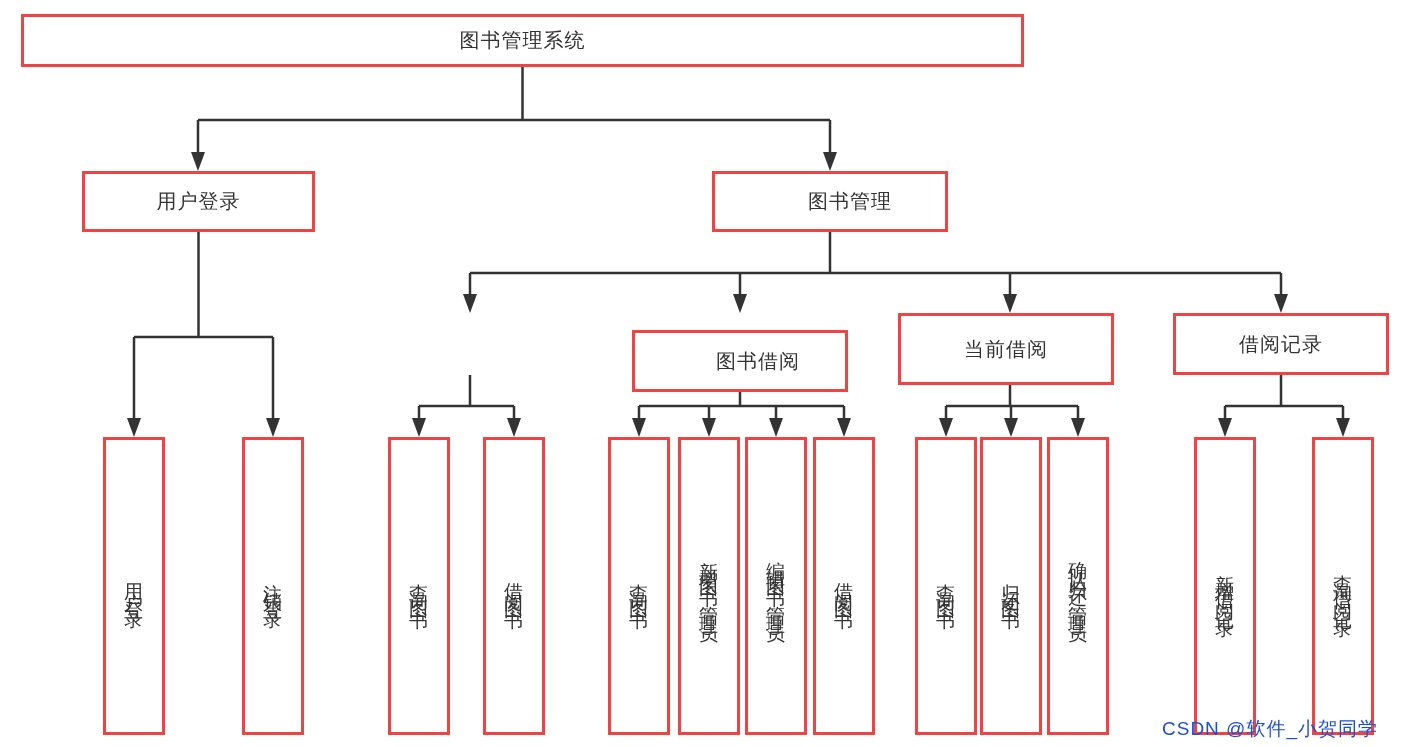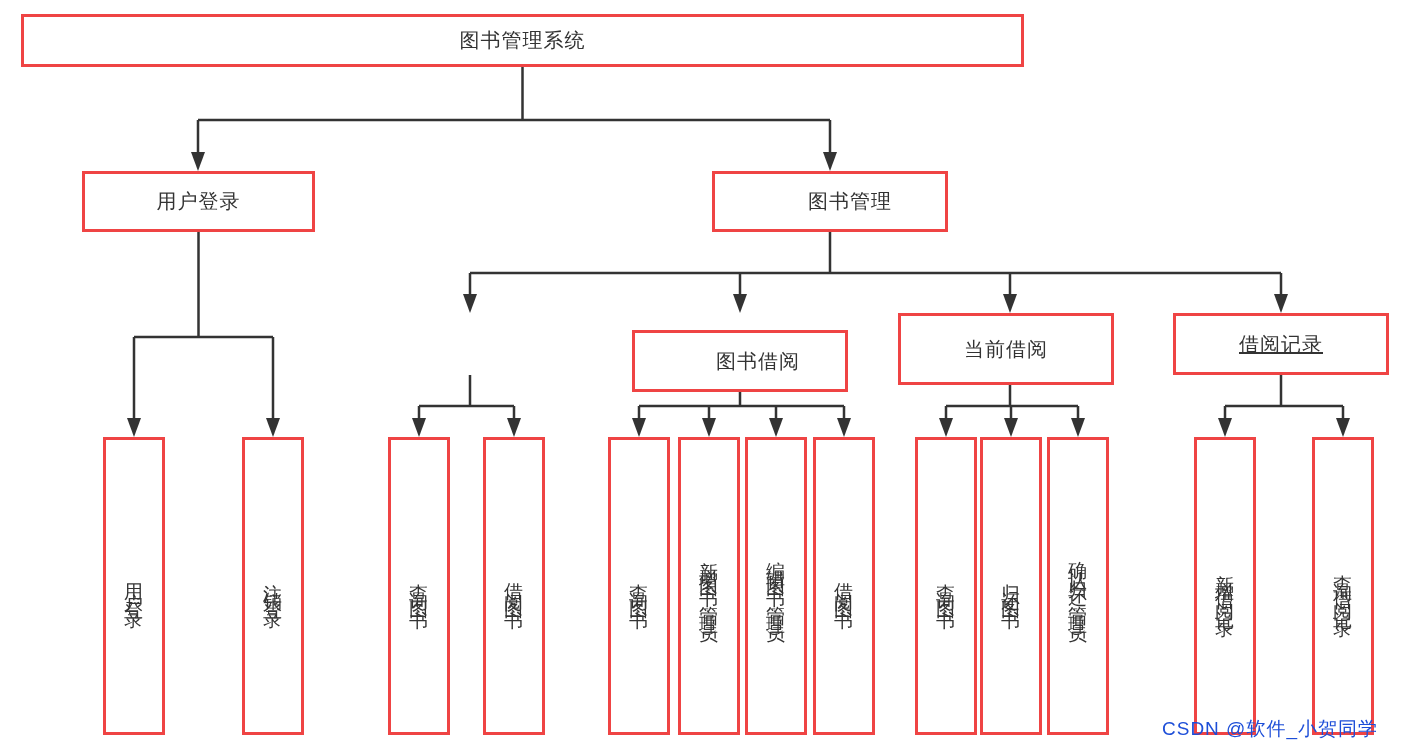--- a/index.html
+++ b/index.html
@@ -47,21 +47,21 @@
   }
   
   .n-root            { left: 21px;   top: 14px;  width: 1003px; height: 53px; }
   
   .n-user-login      { left: 82px;   top: 171px; width: 233px;  height: 61px; }
   .n-book-mgmt       { left: 712px;  top: 171px; width: 236px;  height: 61px; padding-left: 40px; }
   
   .n-new-book-rec    { left: 362px;  top: 313px; width: 216px;  height: 62px; }
   .n-book-borrow     { left: 632px;  top: 330px; width: 216px;  height: 62px; padding-left: 36px; }
   .n-current-borrow  { left: 876px;  top: 313px; width: 216px;  height: 72px; margin-left: 22px; }
-  .n-borrow-records  { left: 1173px; top: 313px; width: 216px;  height: 62px; text-decoration: underline; }
+  .n-borrow-records  { left: 1173px; top: 313px; width: 216px;  height: 62px; }
   
   .leaf              { top: 437px; width: 62px; height: 298px; }
   .n-leaf-user-login { left: 103px;  }
   .n-leaf-logout     { left: 242px;  }
   .n-leaf-nbr-query  { left: 388px;  }
   .n-leaf-nbr-borrow { left: 483px;  }
   .n-leaf-bb-query   { left: 608px;  }
   .n-leaf-bb-add     { left: 678px;  }
   .n-leaf-bb-edit    { left: 745px;  }
   .n-leaf-bb-borrow  { left: 813px;  }

